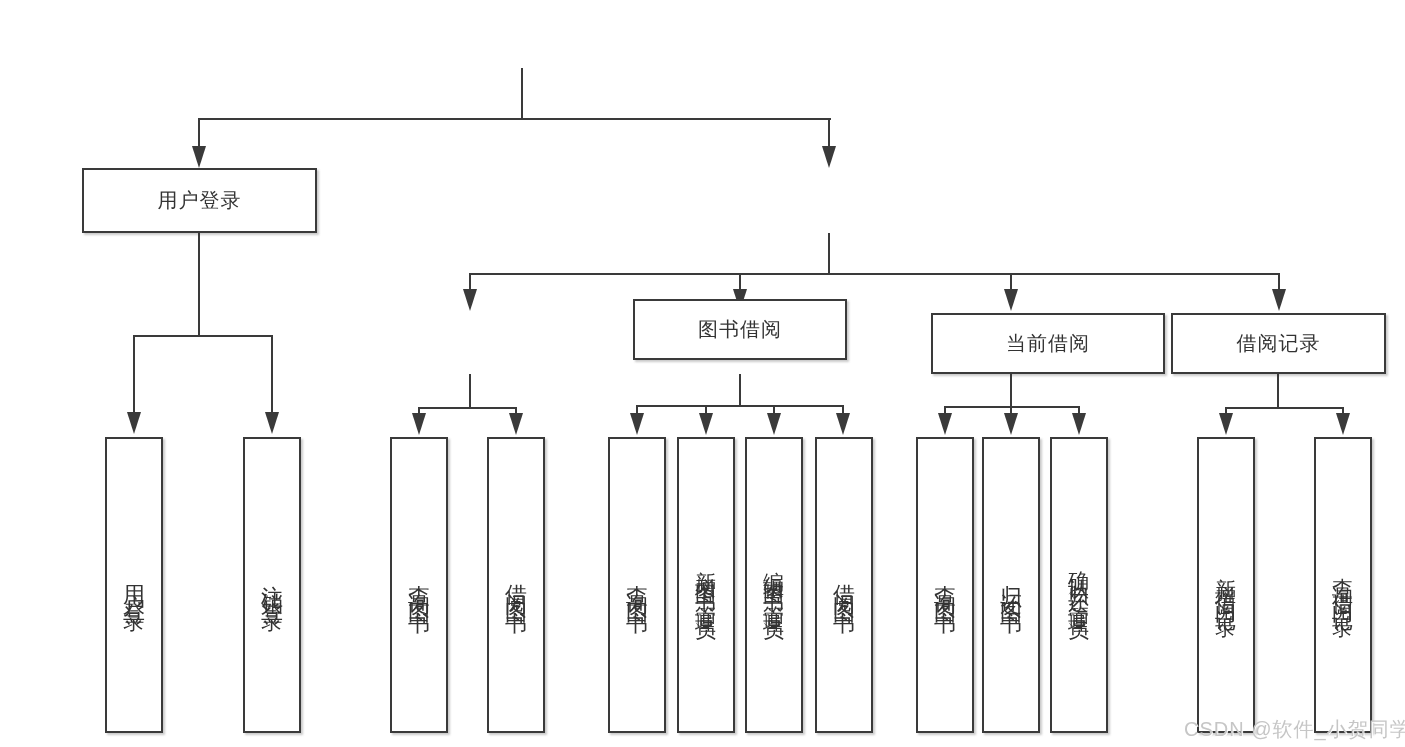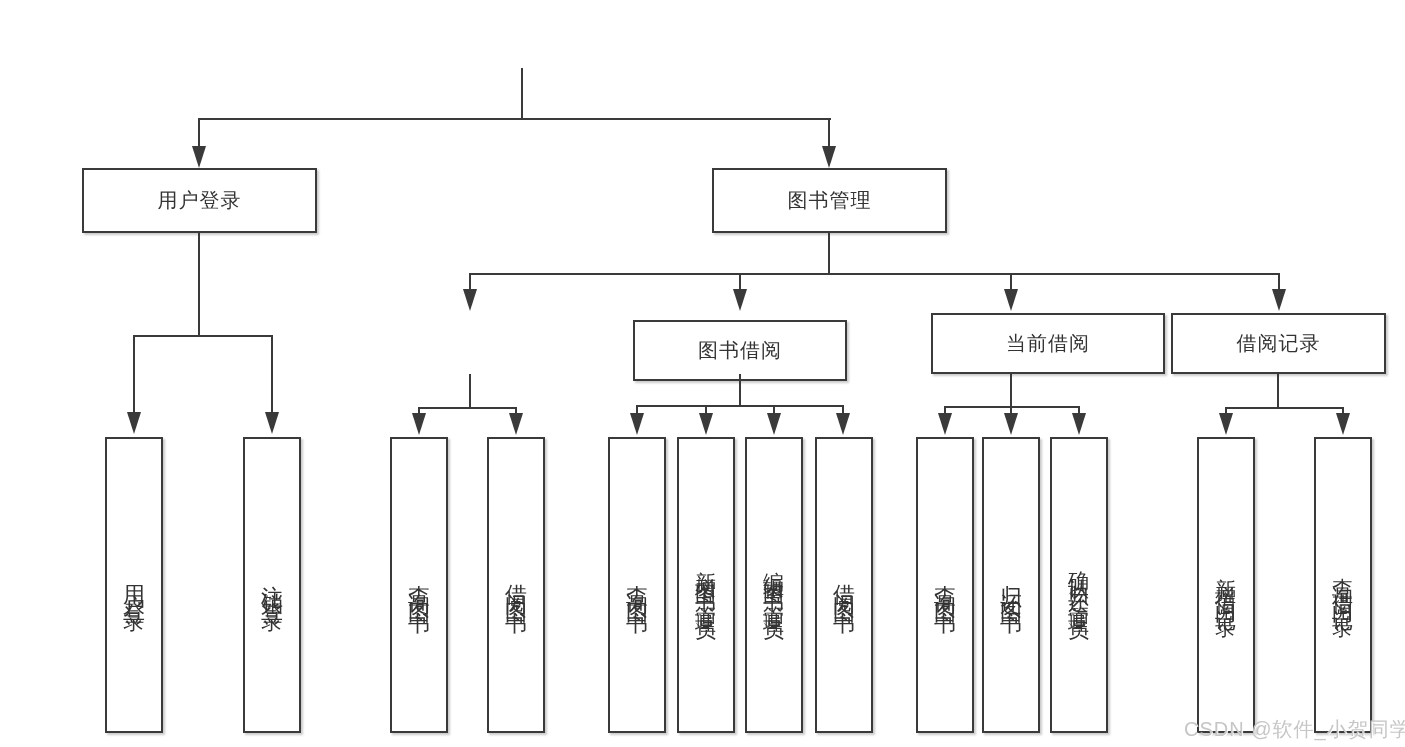--- a/index.html
+++ b/index.html
@@ -42,23 +42,20 @@
   <div class="line" style="left:521px;top:68px;width:2px;height:52px;"></div>
   <div class="line" style="left:198px;top:118px;width:633px;height:2px;"></div>
   <div class="line" style="left:198px;top:118px;width:2px;height:32px;"></div>
   <div class="arrowhead" style="left:192px;top:146px;"></div>
   <div class="line" style="left:828px;top:118px;width:2px;height:32px;"></div>
   <div class="arrowhead" style="left:822px;top:146px;"></div>
 
   <div class="box-h" style="left:82px;top:168px;width:235px;height:65px;">
     <span>用户登录</span>
   </div>
-  <div class="box-h" style="left:712px;top:168px;width:235px;height:65px;">
-    <span>图书管理</span>
-  </div>
 
   <div class="line" style="left:198px;top:233px;width:2px;height:103px;"></div>
   <div class="line" style="left:133px;top:335px;width:140px;height:2px;"></div>
   <div class="line" style="left:133px;top:335px;width:2px;height:79px;"></div>
   <div class="arrowhead" style="left:127px;top:412px;"></div>
   <div class="line" style="left:271px;top:335px;width:2px;height:79px;"></div>
   <div class="arrowhead" style="left:265px;top:412px;"></div>
 
   <div class="box-v" style="left:105px;">
     <span>用户登录</span>
@@ -71,21 +68,21 @@
   <div class="line" style="left:469px;top:273px;width:811px;height:2px;"></div>
   <div class="line" style="left:469px;top:273px;width:2px;height:18px;"></div>
   <div class="arrowhead" style="left:463px;top:289px;"></div>
   <div class="line" style="left:739px;top:273px;width:2px;height:18px;"></div>
   <div class="arrowhead" style="left:733px;top:289px;"></div>
   <div class="line" style="left:1010px;top:273px;width:2px;height:18px;"></div>
   <div class="arrowhead" style="left:1004px;top:289px;"></div>
   <div class="line" style="left:1278px;top:273px;width:2px;height:18px;"></div>
   <div class="arrowhead" style="left:1272px;top:289px;"></div>
 
-  <div class="box-h" style="left:633px;top:320px;width:214px;height:61px;">
+  <div class="box-h" style="left:633px;top:299px;width:214px;height:61px;">
     <span>图书借阅</span>
   </div>
   <div class="box-h" style="left:931px;top:313px;width:234px;height:61px;">
     <span>当前借阅</span>
   </div>
   <div class="box-h" style="left:1171px;top:313px;width:215px;height:61px;">
     <span>借阅记录</span>
   </div>
 
   <div class="line" style="left:469px;top:374px;width:2px;height:34px;"></div>

